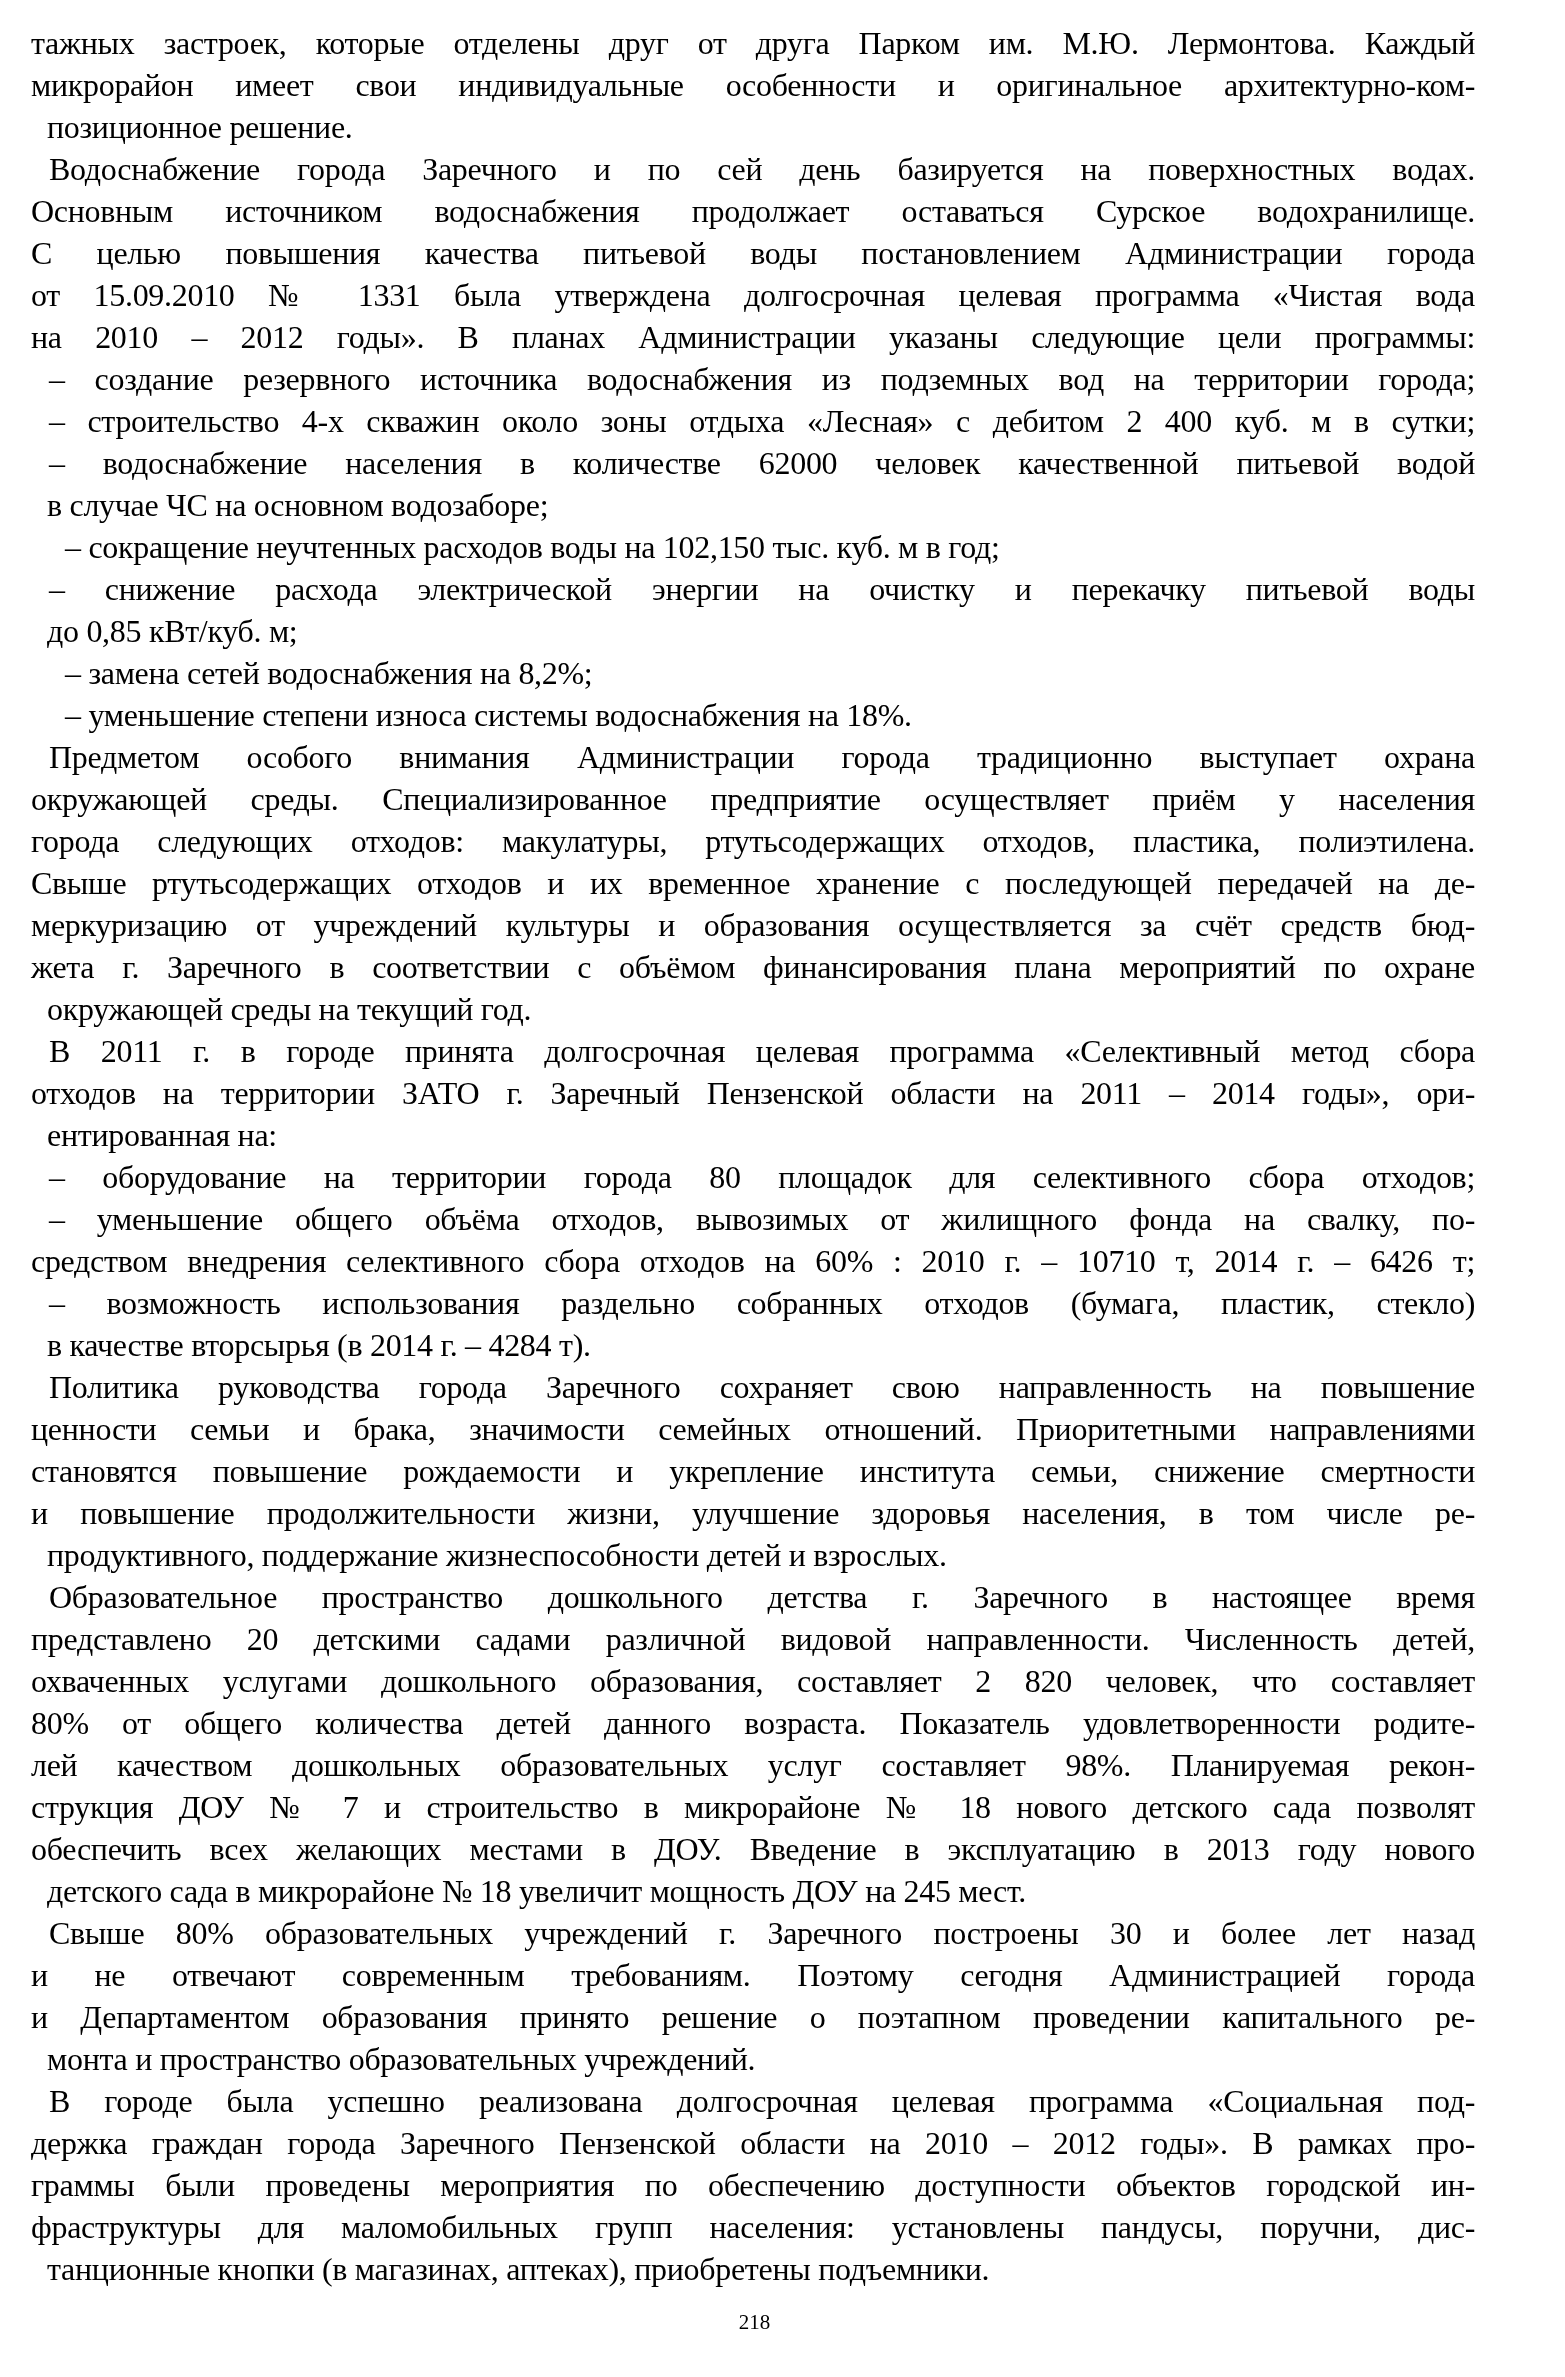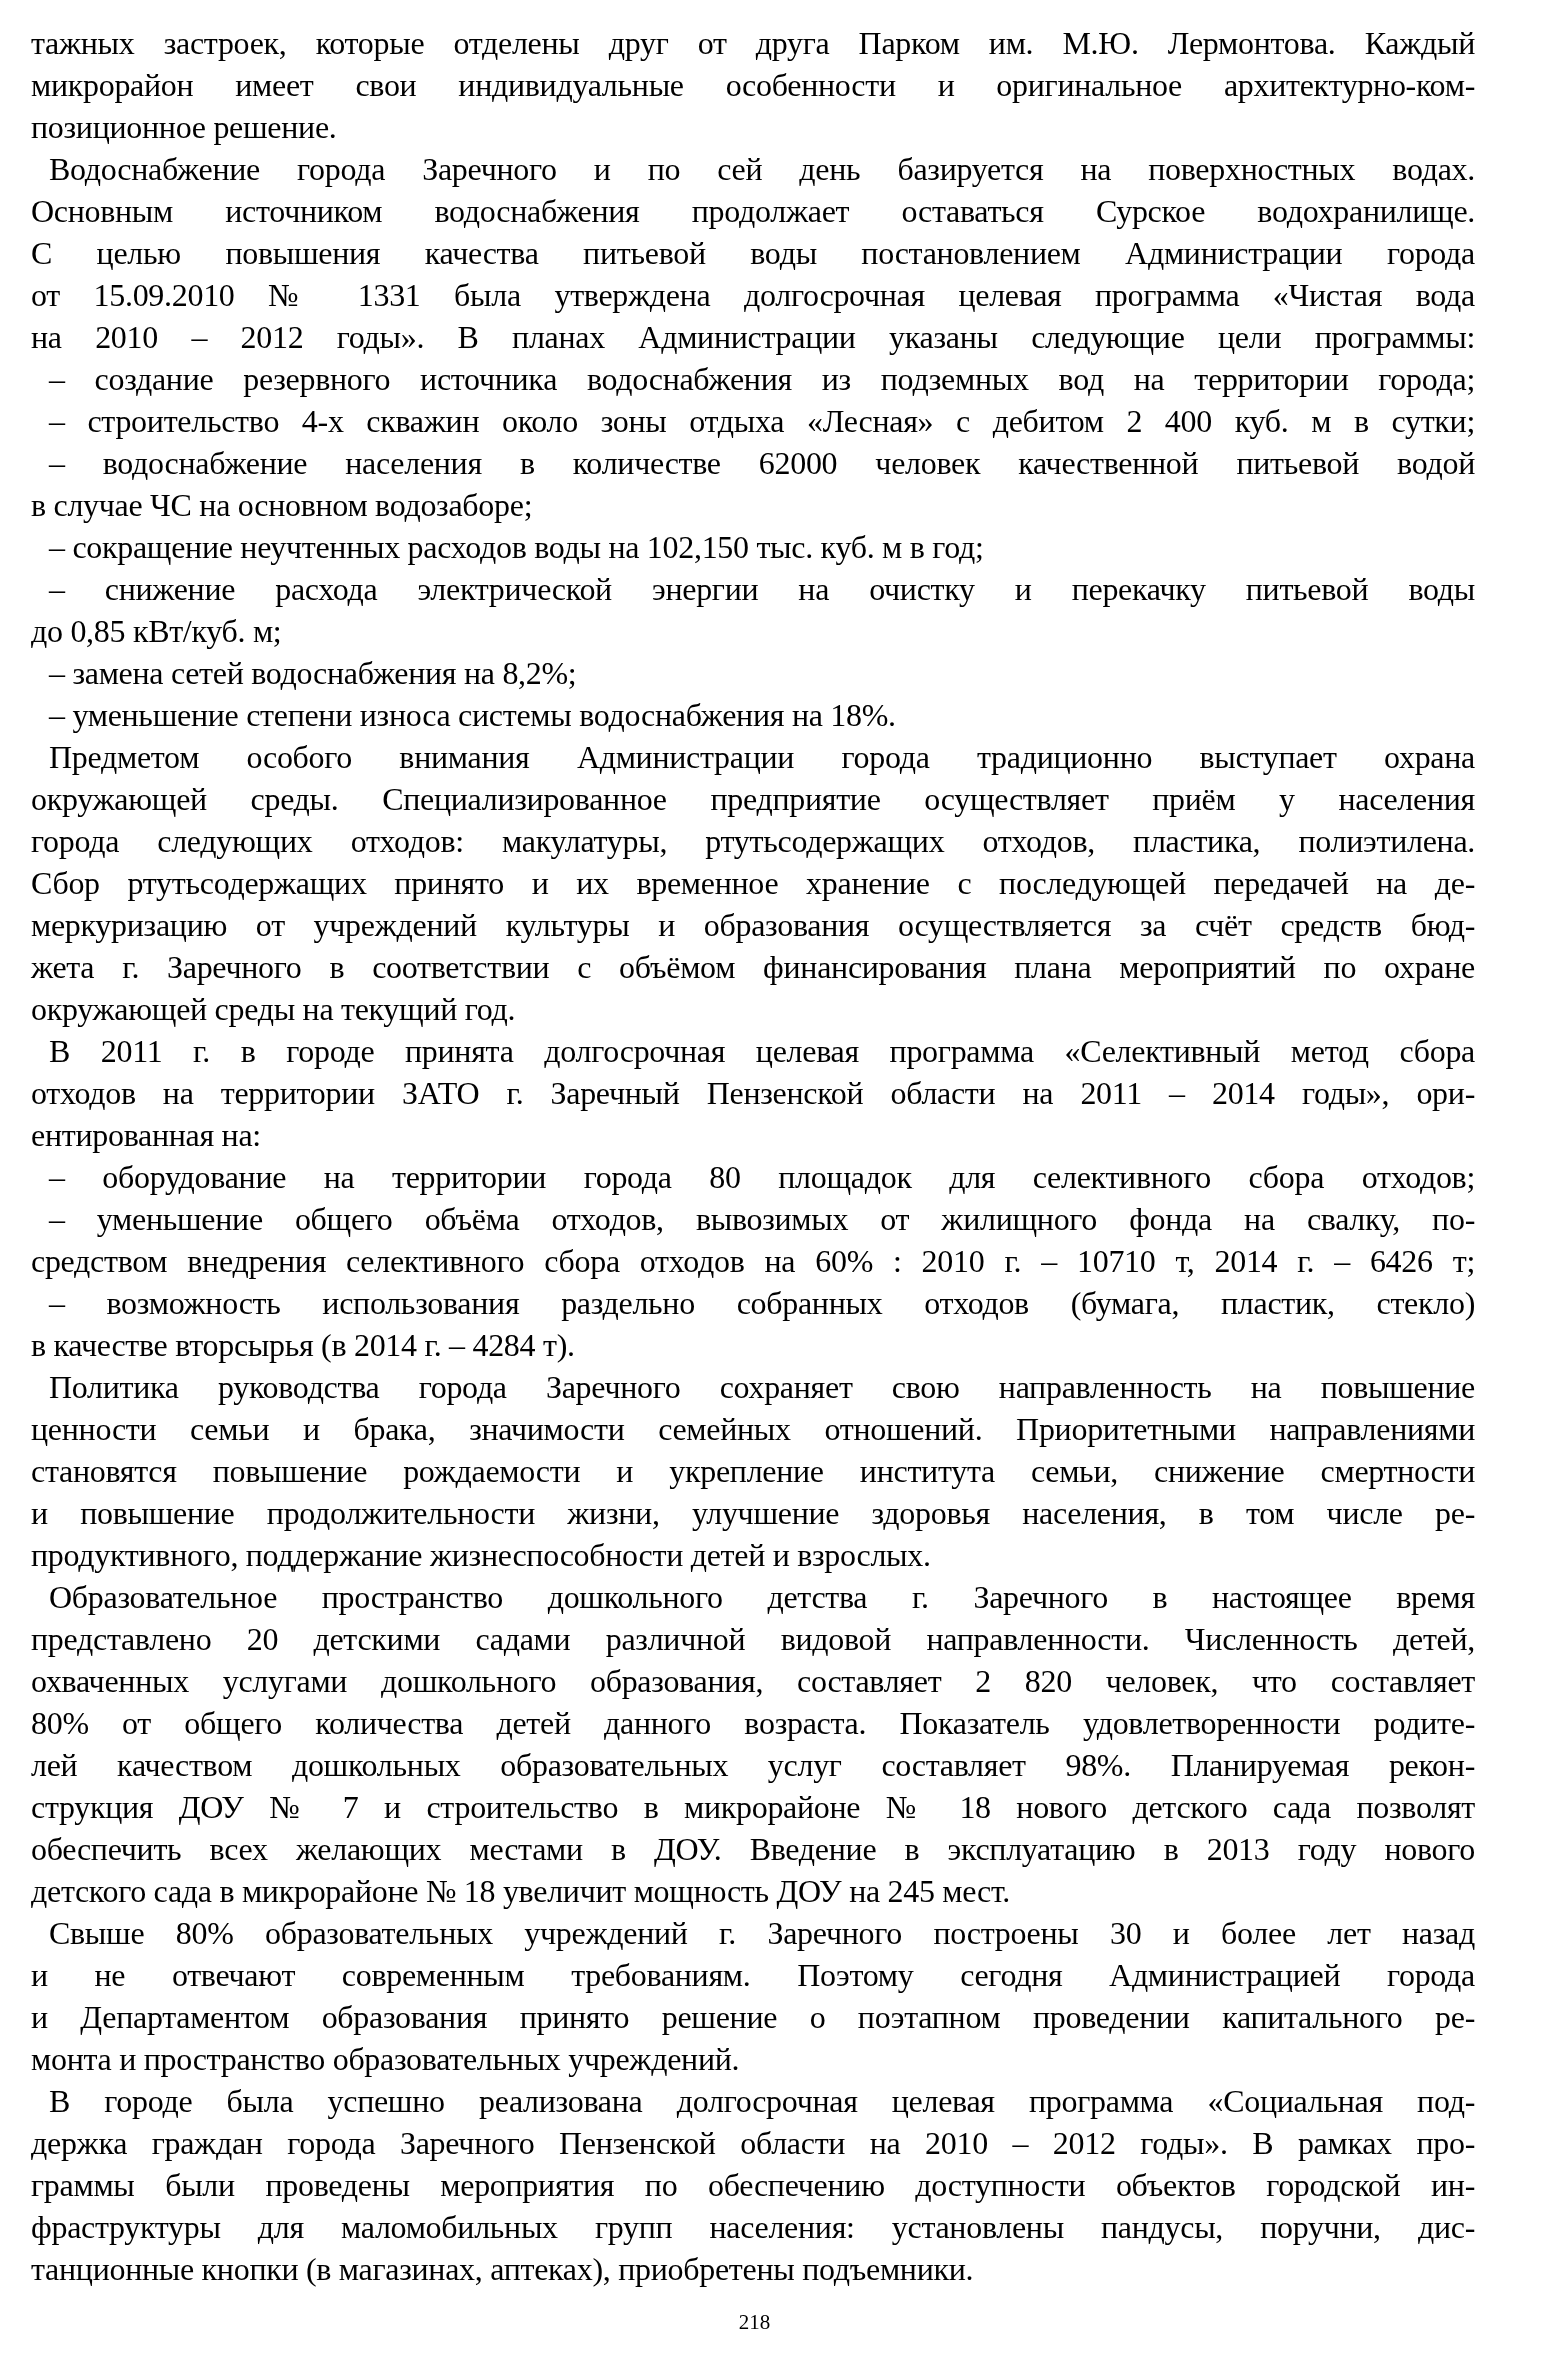--- a/index.html
+++ b/index.html
@@ -31,20 +31,21 @@
     overflow: visible;
   }
   .line.j {
     white-space: normal;
     text-align: justify;
     text-align-last: justify;
   }
   .line.l {
     white-space: normal;
     text-align: left;
+    margin-left: 16px;
   }
   .line.in {
     text-indent: 18px;
   }
   .page-number {
     position: absolute;
     left: 0;
     right: 0;
     top: 2301px;
     height: 42px;
@@ -71,21 +72,21 @@
       <div class="line j in">–  водоснабжение населения в количестве 62000 человек качественной питьевой водой</div>
       <div class="line l">в случае ЧС на основном водозаборе;</div>
       <div class="line l in">–  сокращение неучтенных расходов воды на 102,150 тыс. куб. м в год;</div>
       <div class="line j in">–  снижение расхода электрической энергии на очистку и перекачку питьевой воды</div>
       <div class="line l">до 0,85 кВт/куб. м;</div>
       <div class="line l in">–  замена сетей водоснабжения на 8,2%;</div>
       <div class="line l in">–  уменьшение степени износа системы водоснабжения на 18%.</div>
       <div class="line j in">Предметом особого внимания Администрации города традиционно выступает охрана</div>
       <div class="line j">окружающей среды. Специализированное предприятие осуществляет приём у населения</div>
       <div class="line j">города следующих отходов: макулатуры, ртутьсодержащих отходов, пластика, полиэтилена.</div>
-      <div class="line j">Сбор ртутьсодержащих принято и их временное хранение с последующей передачей на де-</div>
+      <div class="line j">Свыше ртутьсодержащих отходов и их временное хранение с последующей передачей на де-</div>
       <div class="line j">меркуризацию от учреждений культуры и образования осуществляется за счёт средств бюд-</div>
       <div class="line j">жета г. Заречного в соответствии с объёмом финансирования плана мероприятий по охране</div>
       <div class="line l">окружающей среды на текущий год.</div>
       <div class="line j in">В 2011 г. в городе принята долгосрочная целевая программа «Селективный метод сбора</div>
       <div class="line j">отходов на территории ЗАТО г. Заречный Пензенской области на 2011 –  2014 годы», ори-</div>
       <div class="line l">ентированная на:</div>
       <div class="line j in">–  оборудование на территории города 80 площадок для селективного сбора отходов;</div>
       <div class="line j in">–  уменьшение общего объёма отходов, вывозимых от жилищного фонда на свалку, по-</div>
       <div class="line j">средством внедрения селективного сбора отходов на 60% : 2010 г. –  10710 т, 2014 г. –  6426 т;</div>
       <div class="line j in">–  возможность использования раздельно собранных отходов (бумага, пластик, стекло)</div>

